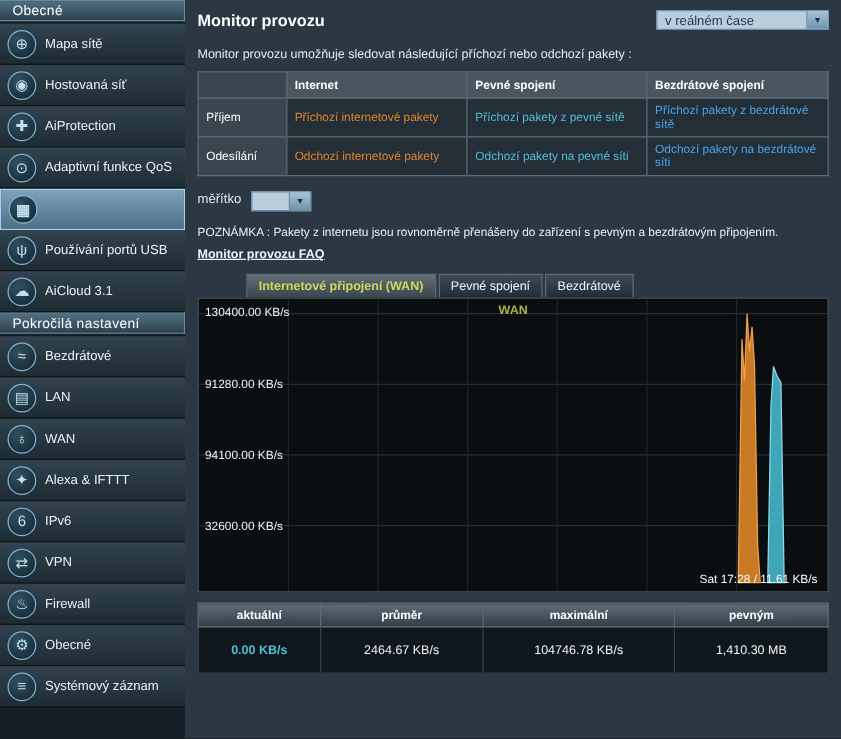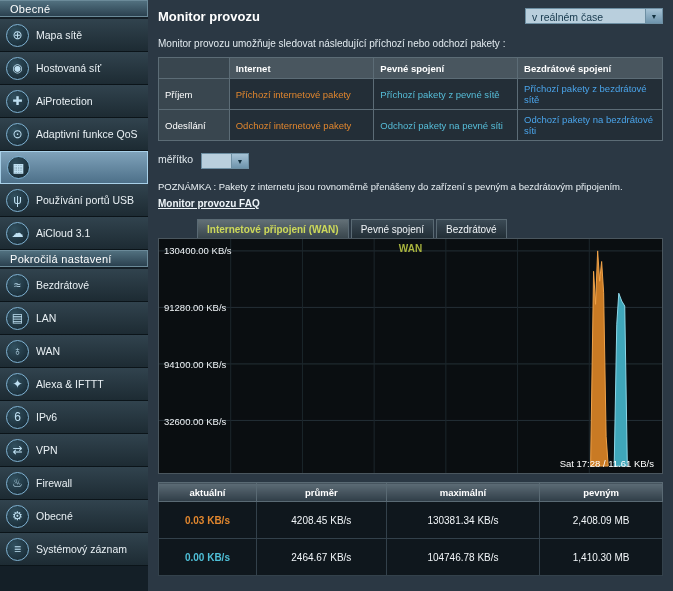--- a/index.html
+++ b/index.html
@@ -225,26 +225,20 @@
 
     <table class="stats">
       <tbody>
           <tr>
         <th>aktuální</th>
         <th>průměr</th>
         <th>maximální</th>
         <th>pevným</th>
       </tr>
       <tr>
-        <td class="stat-current" style="color: rgb(224, 134, 46);">0.03 KB/s</td>
-        <td>4208.45 KB/s</td>
-        <td>130381.34 KB/s</td>
-        <td>2,408.09 MB</td>
-      </tr>
-      <tr>
         <td class="stat-current" style="color: rgb(79, 192, 216);">0.00 KB/s</td>
         <td>2464.67 KB/s</td>
         <td>104746.78 KB/s</td>
         <td>1,410.30 MB</td>
       </tr>
     </tbody>
       </table>
 
   </div>
 </div>

